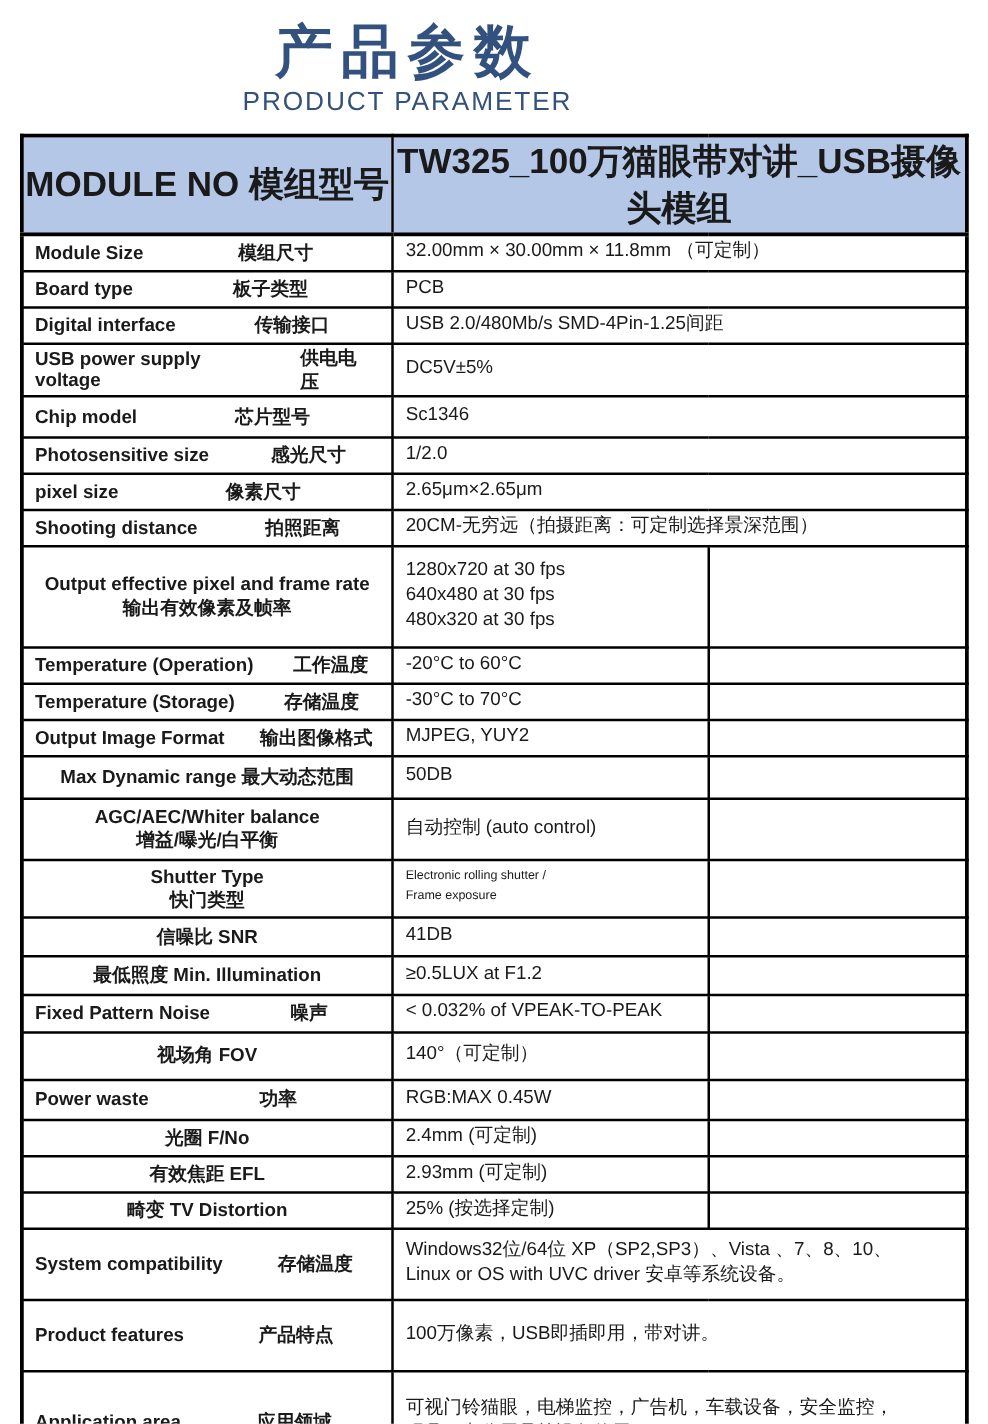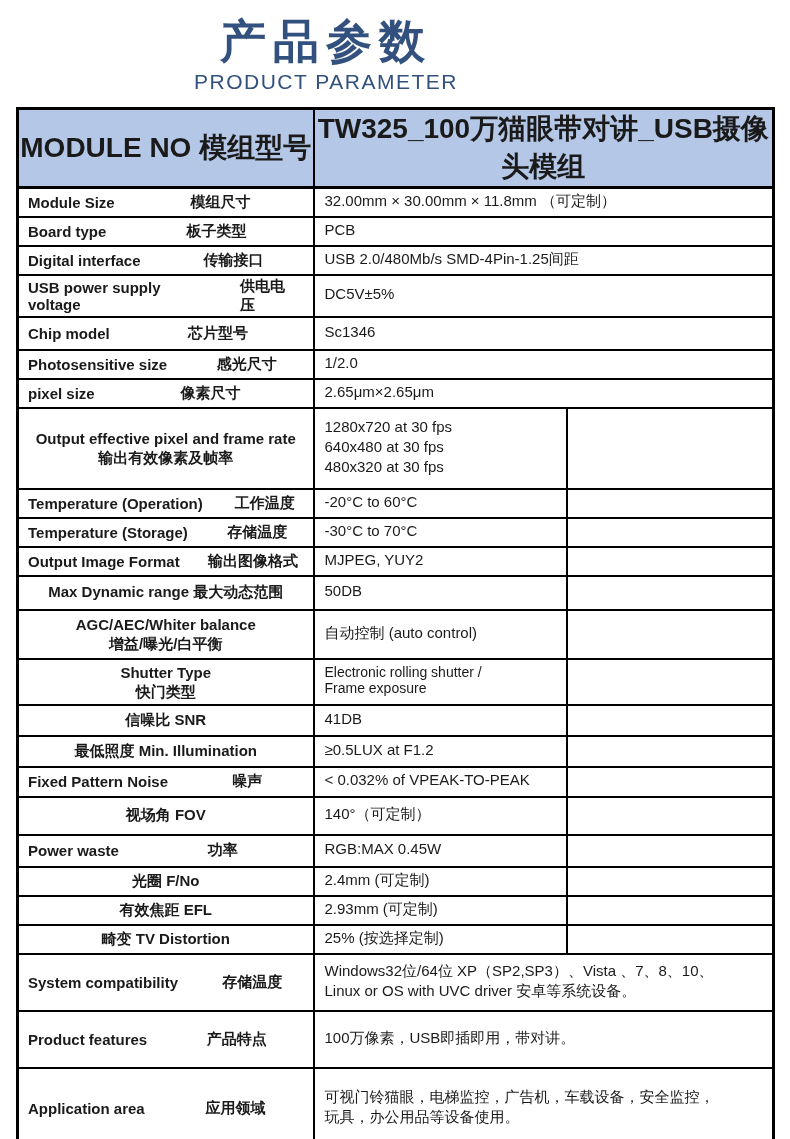--- a/index.html
+++ b/index.html
@@ -38,21 +38,21 @@
     border-bottom:3px solid var(--border);
   }
   thead tr{height:51px;}
   .lbl{font-size:15px;font-weight:700;}
   .lbl-split{display:flex;align-items:center;padding:1px 14px 1px 9px;gap:20px;}
   .lbl-split .zh{margin-left:auto;margin-right:auto;padding-left:8px;}
   .lbl-stack,.lbl-center{text-align:center;padding:1px 4px;}
   .lbl-stack div{line-height:19px;}
   .val{padding:2px 6px 5px 10px;font-size:15px;text-align:left;}
   .val div{line-height:20px;}
-  .val.small{font-size:14px;}
+  .val.small{font-size:10px;}
   .val.small div{line-height:16px;}
   .extra{background:#ffffff;}
 </style>
 </head>
 <body>
 
 <div class="title-block">
   <div class="page-title">产品参数</div>
   <div class="page-subtitle">PRODUCT PARAMETER</div>
 </div>
@@ -140,20 +140,31 @@
         <td class="lbl">
           <div class="lbl-split">
             <span class="en">pixel size</span>
             <span class="zh">像素尺寸</span>
           </div>
         </td>
         <td class="val" colspan="2">
           <div>2.65μm×2.65μm</div>
         </td>
       </tr>
+      <tr style="height: 28px;">
+        <td class="lbl">
+          <div class="lbl-split">
+            <span class="en">Shooting distance</span>
+            <span class="zh">拍照距离</span>
+          </div>
+        </td>
+        <td class="val" colspan="2">
+          <div>20CM-无穷远（拍摄距离：可定制选择景深范围）</div>
+        </td>
+      </tr>
       <tr style="height: 81px;">
         <td class="lbl">
           <div class="lbl-stack">
             <div>Output effective pixel and frame rate</div>
             <div>输出有效像素及帧率</div>
           </div>
         </td>
         <td class="val">
           <div>1280x720 at 30 fps</div>
           <div>640x480 at 30 fps</div>

